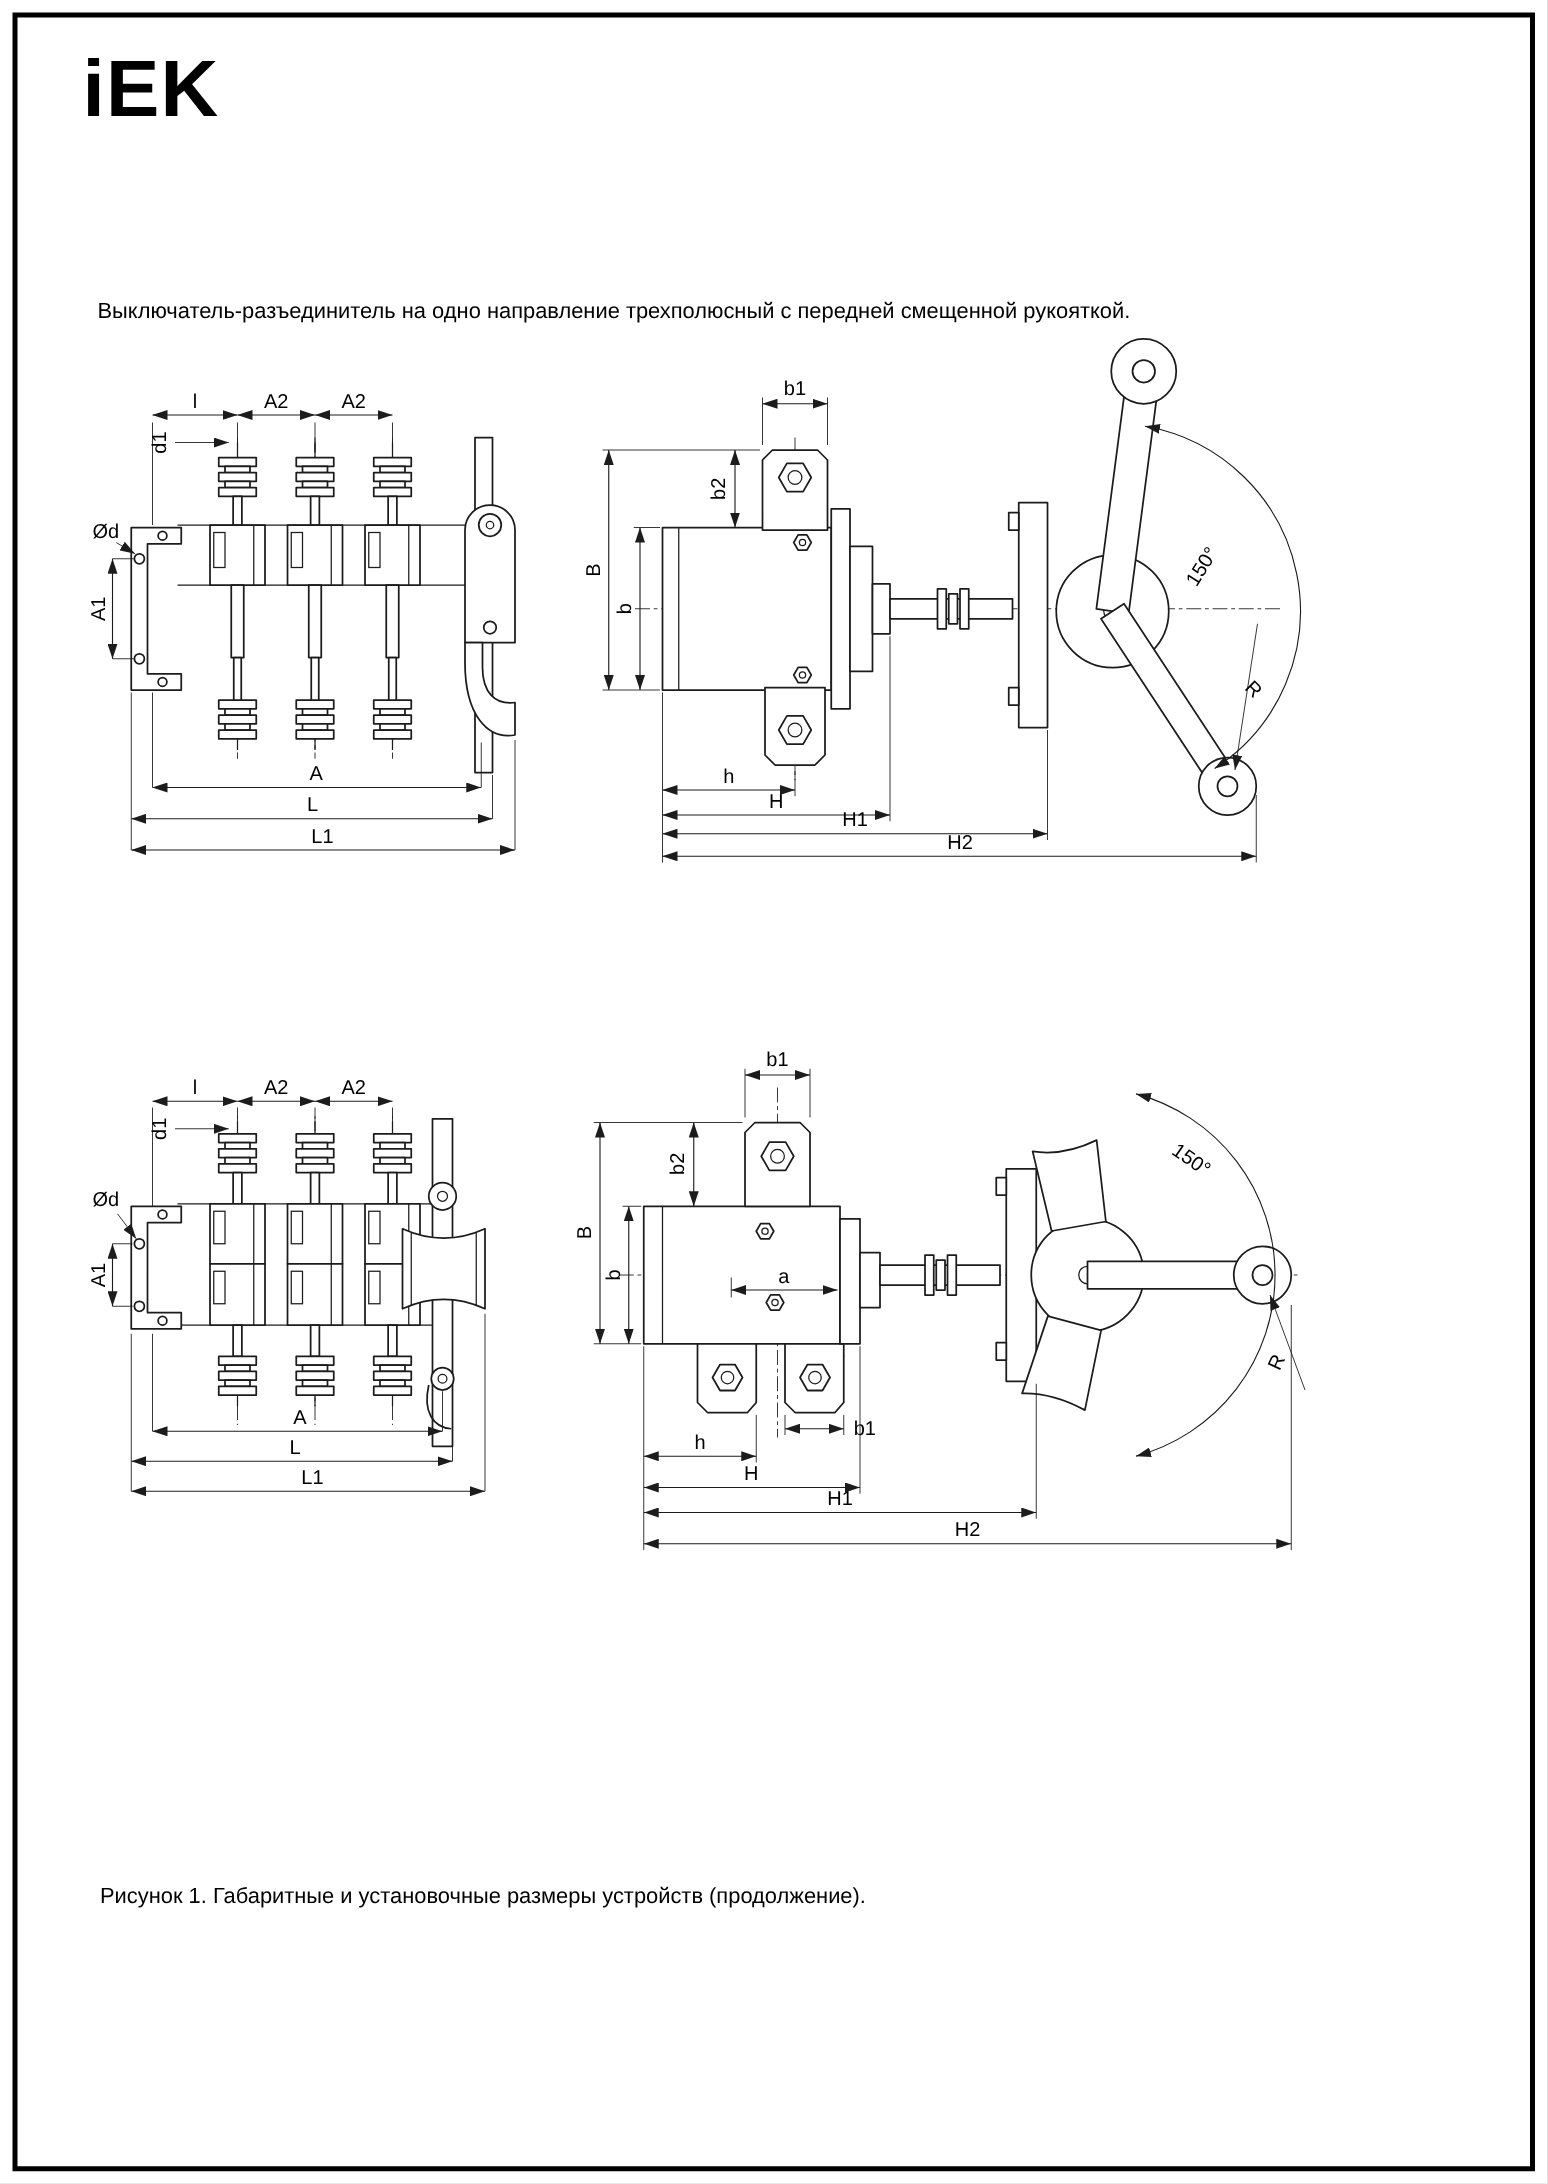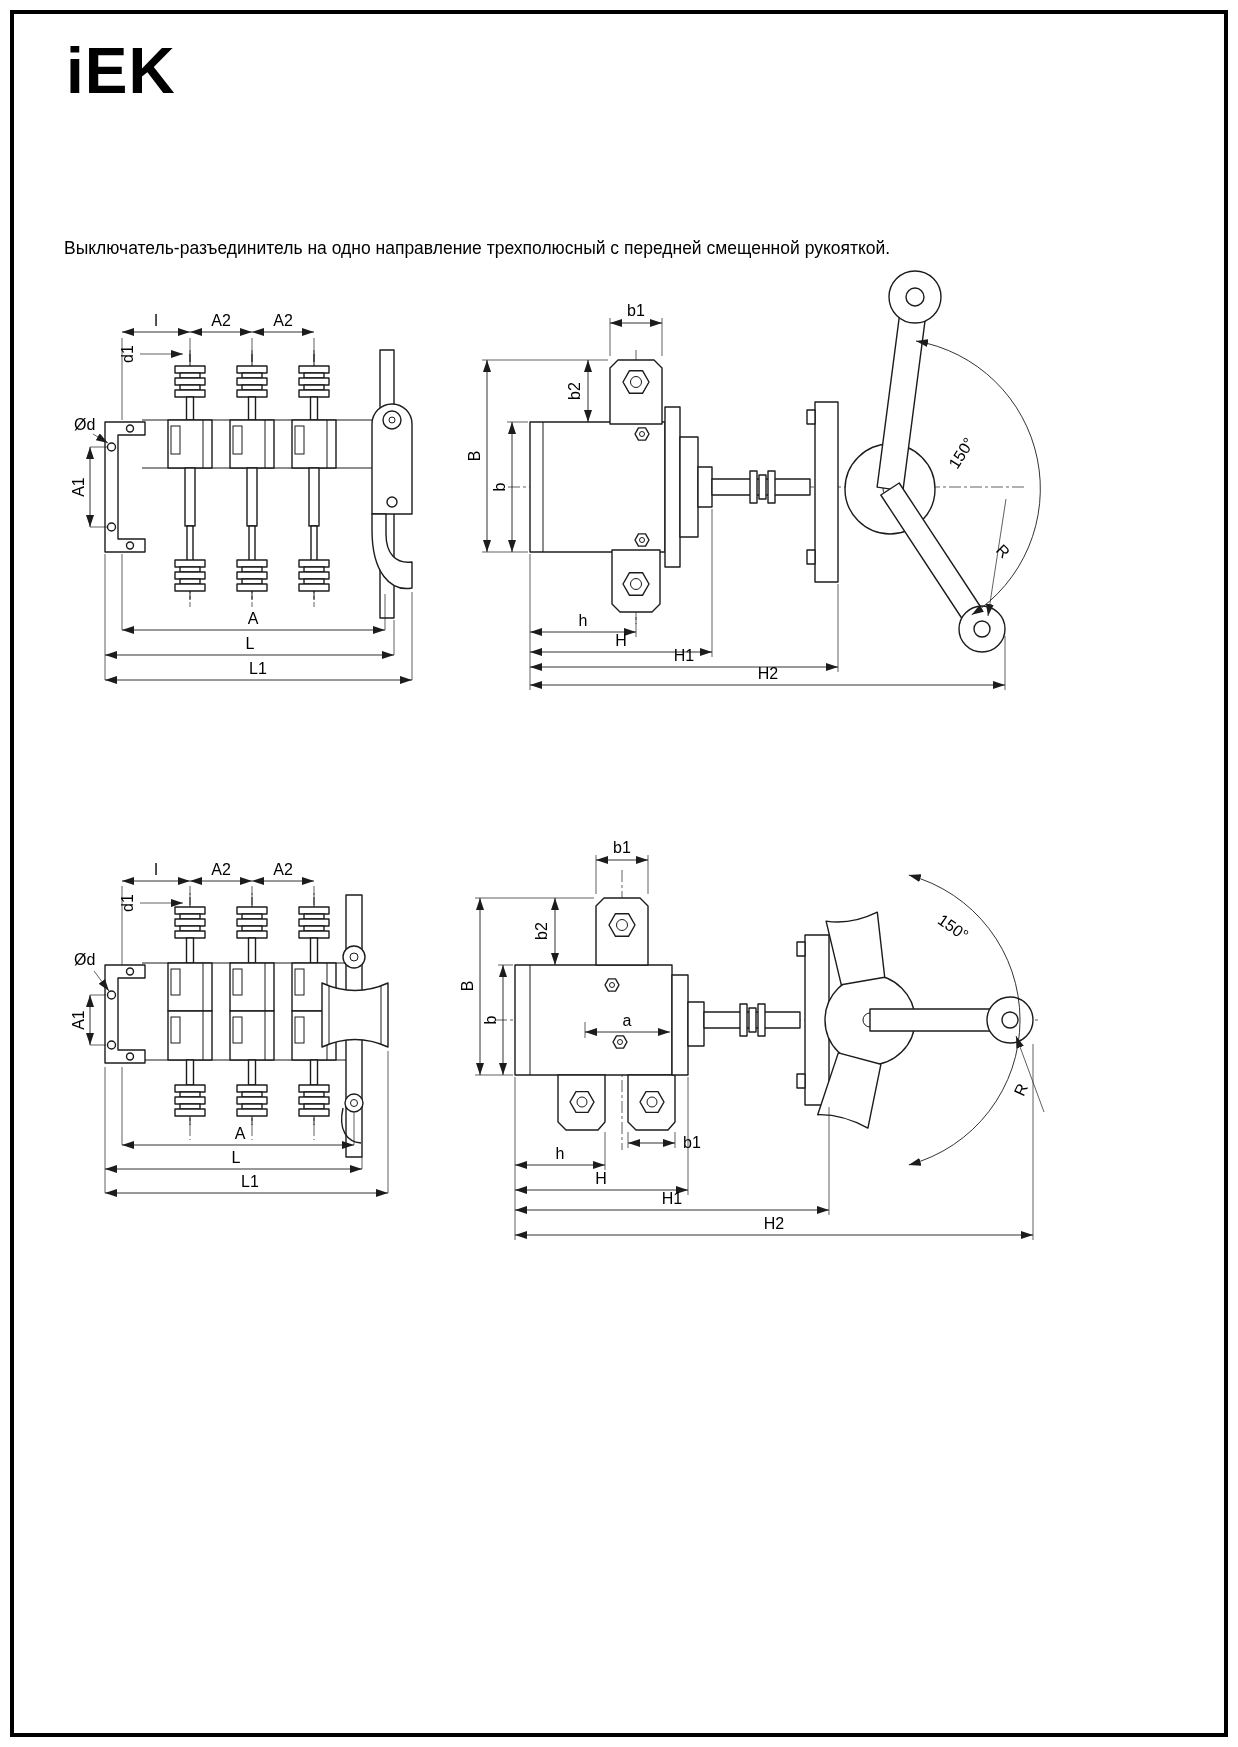--- a/index.html
+++ b/index.html
@@ -2,21 +2,21 @@
 <html><head>
 <meta charset="utf-8">
 <style>
   *{box-sizing:border-box}
   body{margin:0;background:#888}
   .page{position:relative;width:1238px;height:1747px;background:#fff;
         font-family:"Liberation Sans",sans-serif;color:#000;overflow:hidden;margin:0 auto}
   .frame{position:absolute;left:10px;top:10px;right:10px;bottom:10px;border:4px solid #000;pointer-events:none}
   .logo{position:absolute;left:66px;top:34px;font-size:64px;font-weight:bold;letter-spacing:1px}
   .cap{position:absolute;font-size:17.5px;line-height:1.25}
-  #cap1{left:64px;top:220px;width:1105px}
+  #cap1{left:78px;top:220px;width:1105px}
   #cap2{left:74px;top:779px;width:1105px}
   #figcap{left:80px;top:1488px;width:960px}
   svg{position:absolute}
   #s1{left:60px;top:262px}
   #s2{left:450px;top:252px}
   #s3{left:60px;top:845px}
   #s4{left:440px;top:830px}
   .p{fill:#fff;stroke:#1c1c1c;stroke-width:1.4;stroke-linejoin:round}
   .pt{fill:none;stroke:#1c1c1c;stroke-width:1}
   .pn{fill:none;stroke:#1c1c1c;stroke-width:1.4}
@@ -27,20 +27,21 @@
   .ar{fill:#1c1c1c}
 </style>
 </head>
 <body>
 
 <div class="page">
   <div class="frame"></div>
   <div class="logo">iEK</div>
 
   <p class="cap" id="cap1">Выключатель-разъединитель на одно направление трехполюсный с передней смещенной рукояткой.</p>
+  <p class="cap" id="figcap">Рисунок 1. Габаритные и установочные размеры устройств (продолжение).</p>
 
   <svg id="s1" width="380" height="460" viewBox="0 0 380 460">
     <defs>
       <marker id="mE1" markerWidth="12" markerHeight="8" refX="12" refY="4" orient="auto" markerUnits="userSpaceOnUse">
           <path class="ar" d="M0,0L12,4L0,8Z"></path>
         </marker>
       <marker id="mS1" markerWidth="12" markerHeight="8" refX="0" refY="4" orient="auto" markerUnits="userSpaceOnUse">
           <path class="ar" d="M12,0L0,4L12,8Z"></path>
         </marker>
     </defs>

